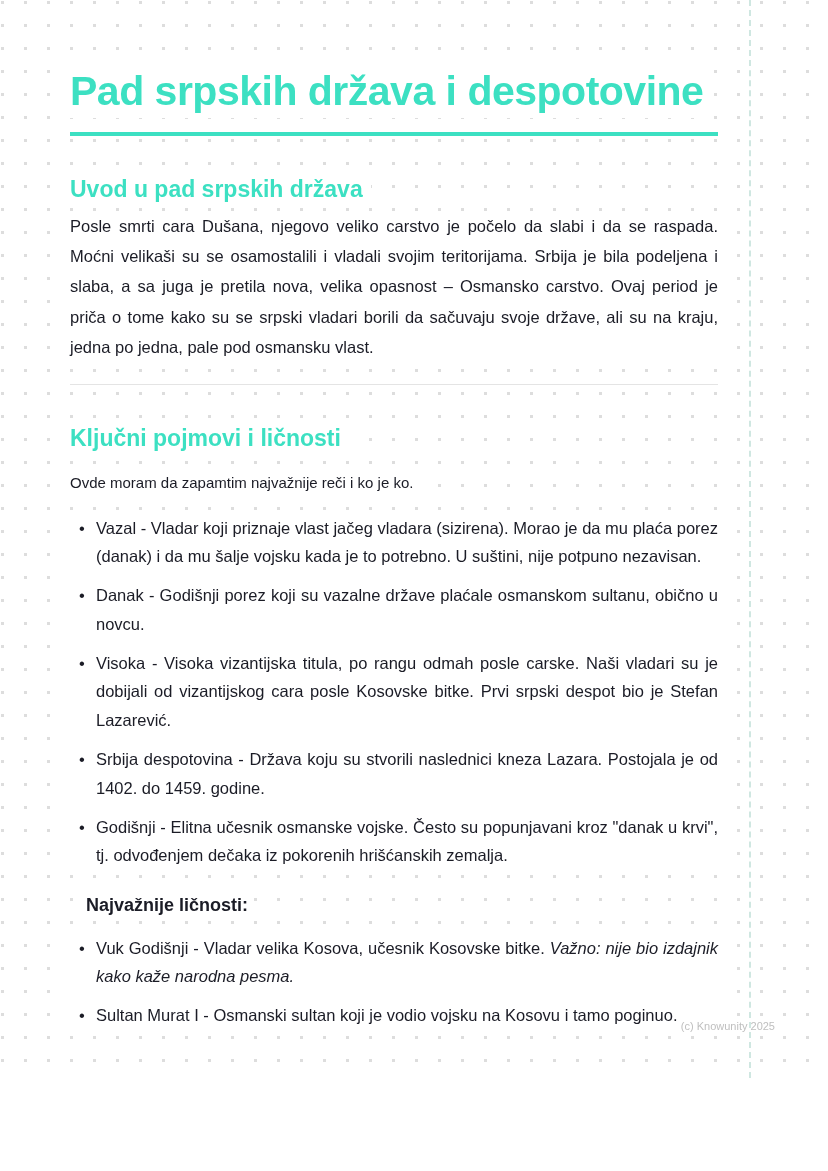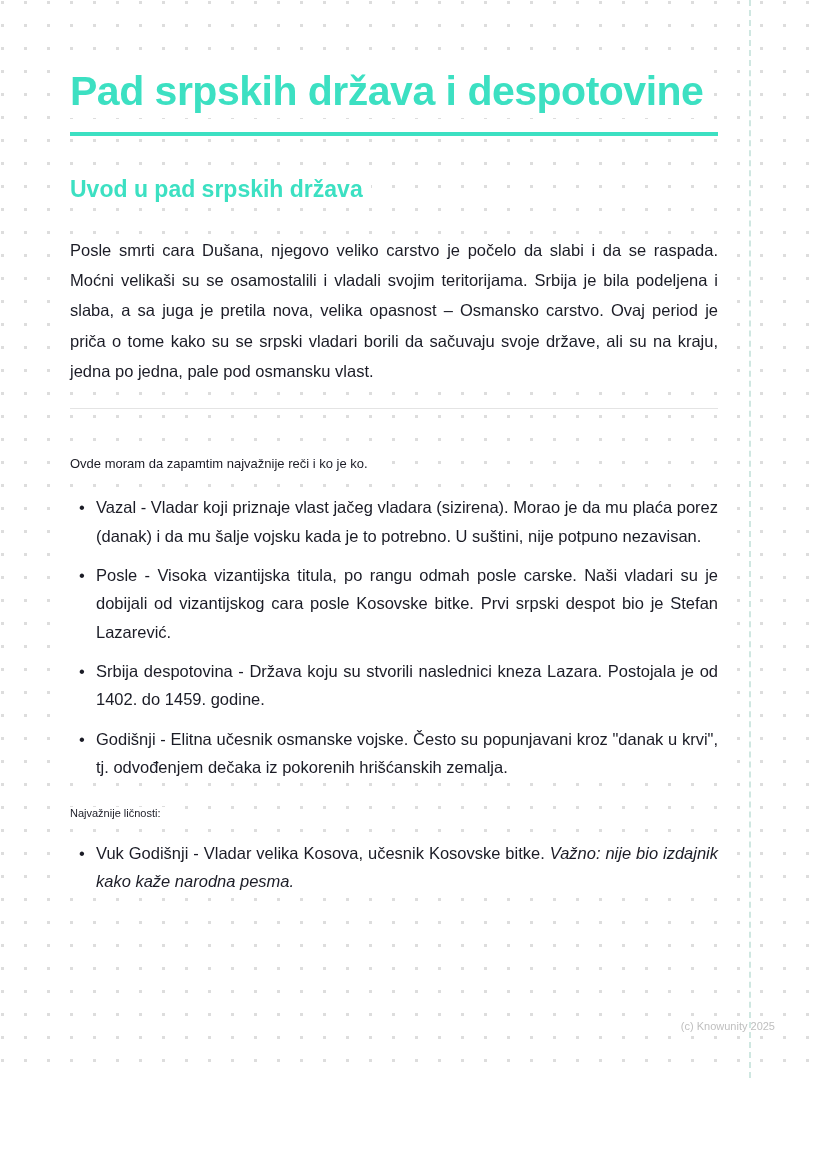--- a/index.html
+++ b/index.html
@@ -52,36 +52,36 @@
     padding-right:8px;
     margin-top:40px;
   }
 
   p.body-par {
     background:#fff;
     color:var(--ink);
     font-size:16.5px;
     line-height:1.83;
     text-align:justify;
-    margin-top:32px;
+    margin-top:8px;
   }
 
   .section-divider {
     width:648px;
     border-top:1px solid #e4e4e4;
     margin-top:22px;
   }
 
   p.intro-line {
     display:inline-block;
     background:#fff;
     color:var(--ink);
-    font-size:13px;
+    font-size:15px;
     line-height:1.7;
-    margin-top:26px;
+    margin-top:18px;
     padding-right:6px;
   }
 
   ul.note-list {
     list-style:none;
     background:#fff;
     margin-top:18px;
   }
   ul.note-list li {
     position:relative;
@@ -95,24 +95,25 @@
   ul.note-list li::before {
     content:"•";
     position:absolute; left:9px; top:0;
     color:var(--ink);
   }
 
   p.sub-heading {
     display:inline-block;
     background:#fff;
     color:var(--ink);
-    font-size:11px;
-    font-weight:400;
+    font-size:18px;
+    font-weight:700;
     margin-top:14px;
     padding-right:6px;
+    margin-left:16px;
   }
 
   .b { font-weight:400; }
   .i { font-style:italic; }
 
   .footer-credit {
     position:absolute;
     right:53px; bottom:46px;
     font-size:11px;
     color:var(--muted);
@@ -128,31 +129,34 @@
 
   <div class="content">
     <h1 class="title">Pad srpskih država i despotovine</h1>
     <div class="title-rule"></div>
 
     <h2 class="section-heading">Uvod u pad srpskih država</h2>
     <p class="body-par">Posle smrti cara Dušana, njegovo veliko carstvo je počelo da slabi i da se raspada. Moćni velikaši su se osamostalili i vladali svojim teritorijama. Srbija je bila podeljena i slaba, a sa juga je pretila nova, velika opasnost – Osmansko carstvo. Ovaj period je priča o tome kako su se srpski vladari borili da sačuvaju svoje države, ali su na kraju, jedna po jedna, pale pod osmansku vlast.</p>
 
     <div class="section-divider"></div>
 
+    <h2 class="section-heading">Ključni pojmovi i ličnosti</h2>
     <br>
     <p class="intro-line">Ovde moram da zapamtim najvažnije reči i ko je ko.</p>
 
     <ul class="note-list">
         <li><span class="b">Vazal</span><span> - Vladar koji priznaje vlast jačeg vladara (sizirena). Morao je da mu plaća porez (</span><span class="b">danak</span><span>) i da mu šalje vojsku kada je to potrebno. U suštini, nije potpuno nezavisan.</span></li>
-        <li><span class="b">Posle</span><span> - Visoka vizantijska titula, po rangu odmah posle carske. Naši vladari su je dobijali od vizantijskog cara posle Kosovske bitke. Prvi srpski despot bio je Stefan Lazarević.</span></li>
+        <li><span class="b">Danak</span><span> - Godišnji porez koji su vazalne države plaćale osmanskom sultanu, obično u novcu.</span></li>
+        <li><span class="b">Visoka</span><span> - Visoka vizantijska titula, po rangu odmah posle carske. Naši vladari su je dobijali od vizantijskog cara posle Kosovske bitke. Prvi srpski despot bio je Stefan Lazarević.</span></li>
         <li><span class="b">Srbija despotovina</span><span> - Država koju su stvorili naslednici kneza Lazara. Postojala je od 1402. do 1459. godine.</span></li>
         <li><span class="b">Godišnji</span><span> - Elitna učesnik osmanske vojske. Često su popunjavani kroz "danak u krvi", tj. odvođenjem dečaka iz pokorenih hrišćanskih zemalja.</span></li>
       </ul>
 
     <p class="sub-heading">Najvažnije ličnosti:</p>
 
     <ul class="note-list">
         <li><span class="b">Vuk Godišnji</span><span> - Vladar velika Kosova, učesnik Kosovske bitke. </span><span class="i">Važno: nije bio izdajnik kako kaže narodna pesma.</span></li>
+        <li><span class="b">Sultan Murat I</span><span> - Osmanski sultan koji je vodio vojsku na Kosovu i tamo poginuo.</span></li>
       </ul>
   </div>
 
   <div class="footer-credit">(c) Knowunity 2025</div>
 </div>
 
 </body></html>

